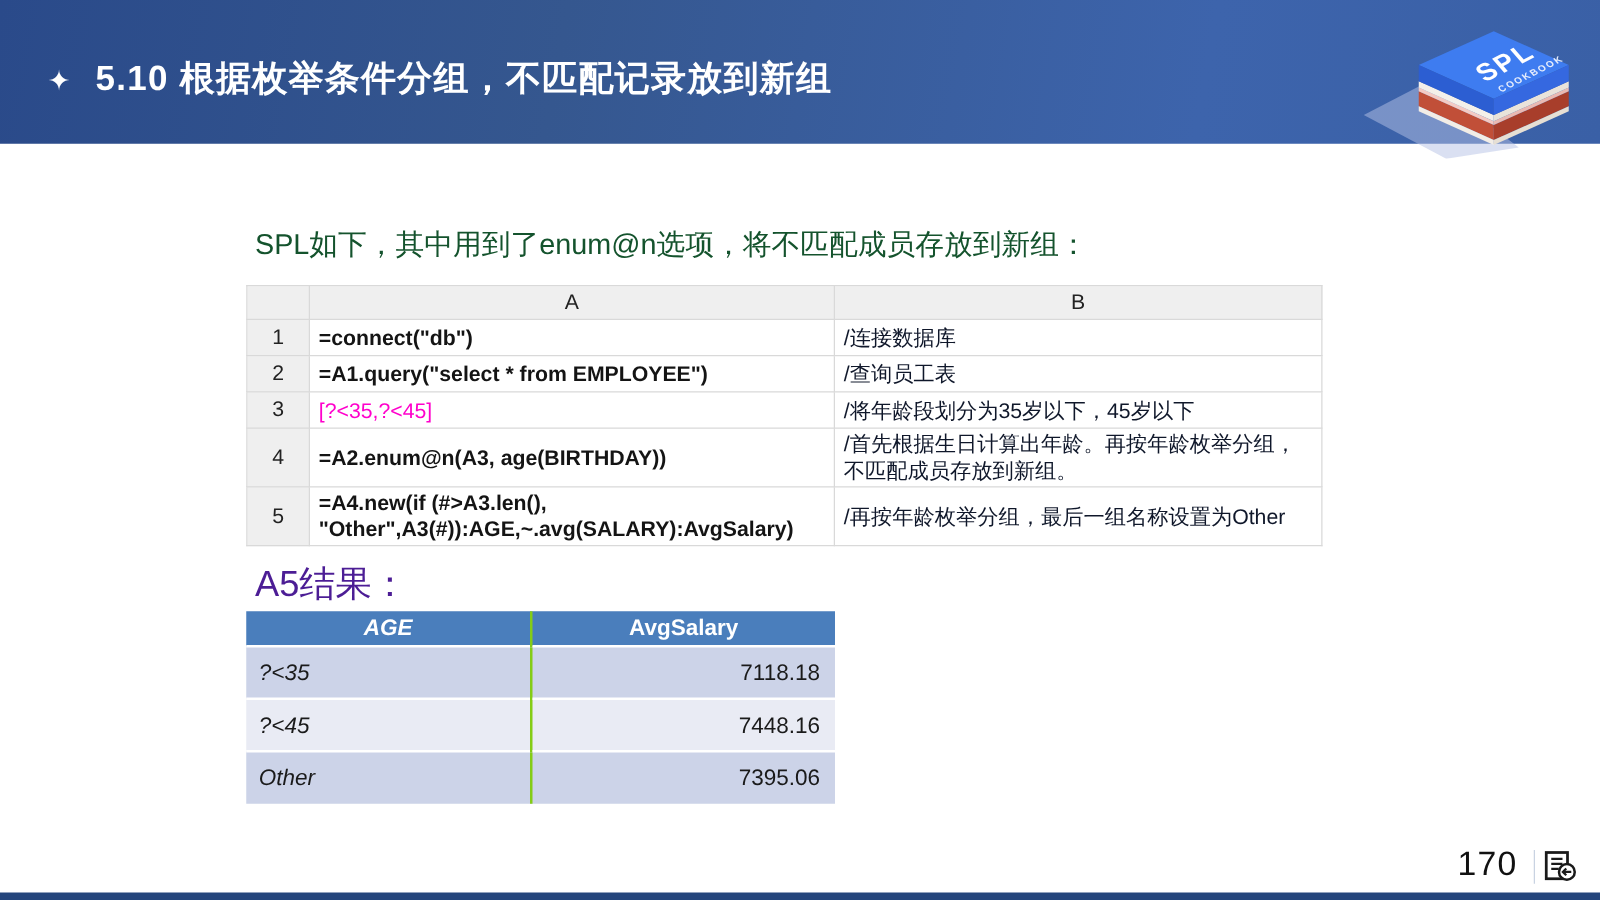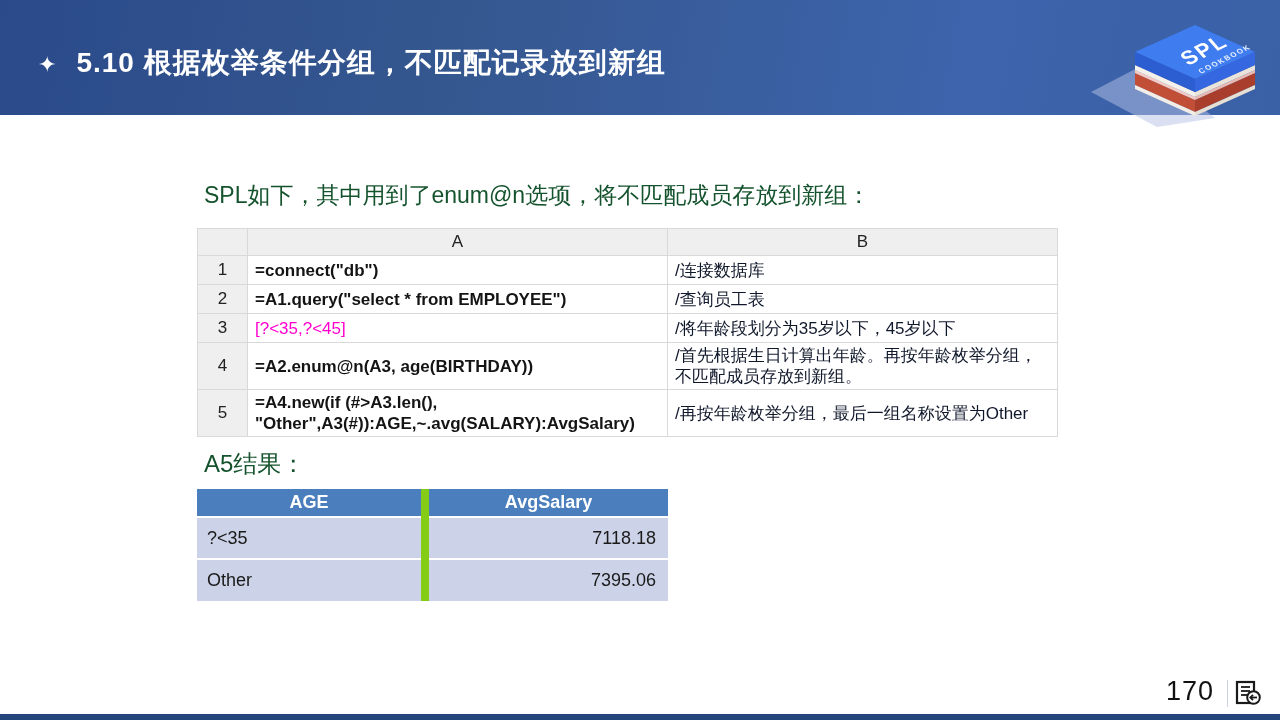--- a/index.html
+++ b/index.html
@@ -45,32 +45,32 @@
   }
   .spl td.comment { padding:2px 7px; color:#0f172a; line-height:21px; background:#fff; }
   .spl tr.r-s { height:29px; }
   .spl tr.r-d4 { height:47px; }
   .spl tr.r-d5 { height:46px; }
   .spl tr.hl td.code { color:#ff00cc; font-weight:400; }
 
   
   .result-label {
     position:absolute; left:204px; top:448px;
-    font-size:24px; color:#14532d;
+    font-size:29px; color:#4c1d95;
   }
   table.result {
     position:absolute; left:197px; top:489px; width:471px;
     border-collapse:collapse; table-layout:fixed; font-size:18px;
   }
   .result col.c-age { width:228px; }
   .result col.c-sal { width:243px; }
   .result th {
     background:#4a7ebc; color:#ffffff; height:28px; font-weight:700; text-align:center;
   }
-  .result th:first-child, .result td:first-child { border-right:8px solid #84cc16; }
+  .result th:first-child, .result td:first-child { border-right:2px solid #84cc16;font-style:italic; }
   .result td { height:42px; border-top:2px solid #ffffff; color:#1a1a1a; }
   .result td.age { padding-left:10px; text-align:left; }
   .result td.sal { padding-right:12px; text-align:right; }
   .result tr.odd td { background:#ccd3e8; }
   .result tr.even td { background:#e9ebf4; }
 
   
   .page-num {
     position:absolute; right:66px; bottom:13px;
     font-size:27px; color:#111; letter-spacing:1px;
@@ -167,20 +167,24 @@
       <col class="c-sal">
     </colgroup>
   <tbody>
       <tr>
     <th>AGE</th>
     <th>AvgSalary</th>
   </tr>
   <tr class="odd">
     <td class="age">?&lt;35</td>
     <td class="sal">7118.18</td>
+  </tr>
+  <tr class="even">
+    <td class="age">?&lt;45</td>
+    <td class="sal">7448.16</td>
   </tr>
   <tr class="odd">
     <td class="age">Other</td>
     <td class="sal">7395.06</td>
   </tr>
 </tbody>
   </table>
 
 <div class="page-num">170</div>
 <div class="footer-divider"></div>

